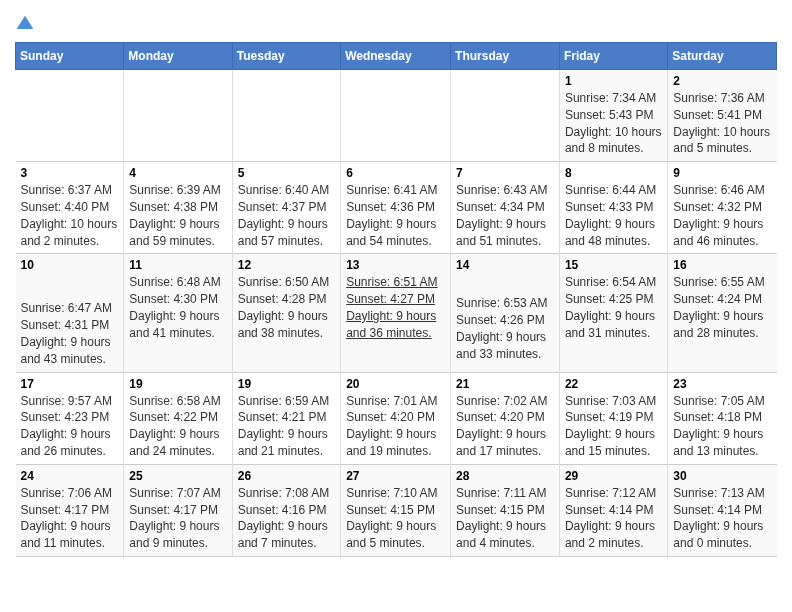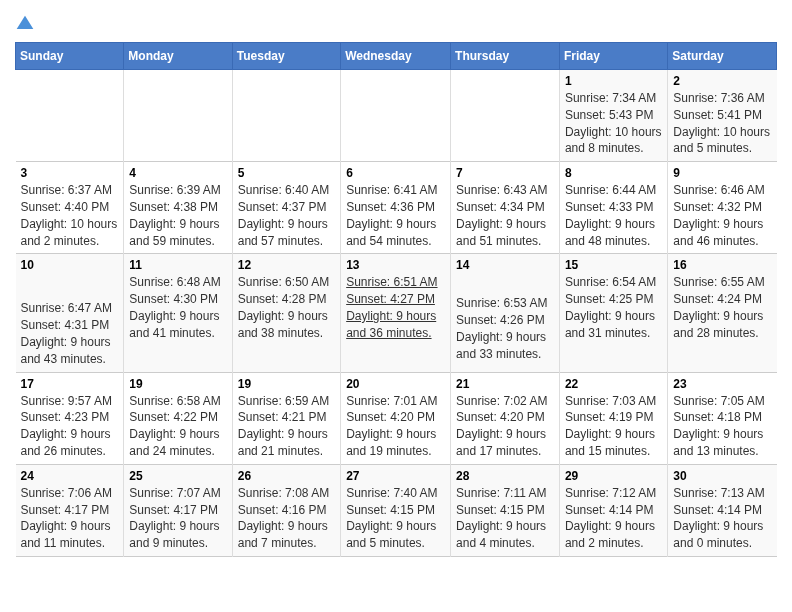--- a/index.html
+++ b/index.html
@@ -304,21 +304,21 @@
 Daylight: 9 hours and 9 minutes.</div>
           </td>
           <td>
             <span class="day-number">26</span>
             <div class="day-info" style="white-space: pre-line;">Sunrise: 7:08 AM
 Sunset: 4:16 PM
 Daylight: 9 hours and 7 minutes.</div>
           </td>
           <td>
             <span class="day-number">27</span>
-            <div class="day-info" style="white-space: pre-line;">Sunrise: 7:40 AM
+            <div class="day-info" style="white-space: pre-line;">Sunrise: 7:10 AM
 Sunset: 4:15 PM
 Daylight: 9 hours and 5 minutes.</div>
           </td>
           <td>
             <span class="day-number">28</span>
             <div class="day-info" style="white-space: pre-line;">Sunrise: 7:11 AM
 Sunset: 4:15 PM
 Daylight: 9 hours and 4 minutes.</div>
           </td>
           <td>

